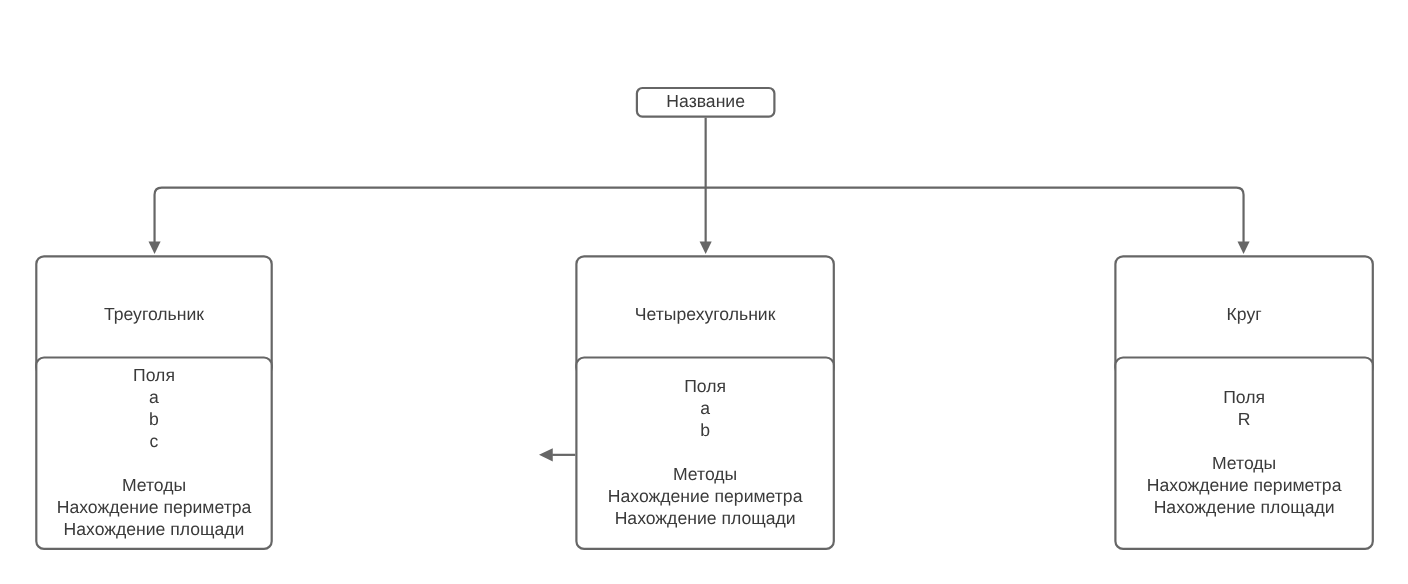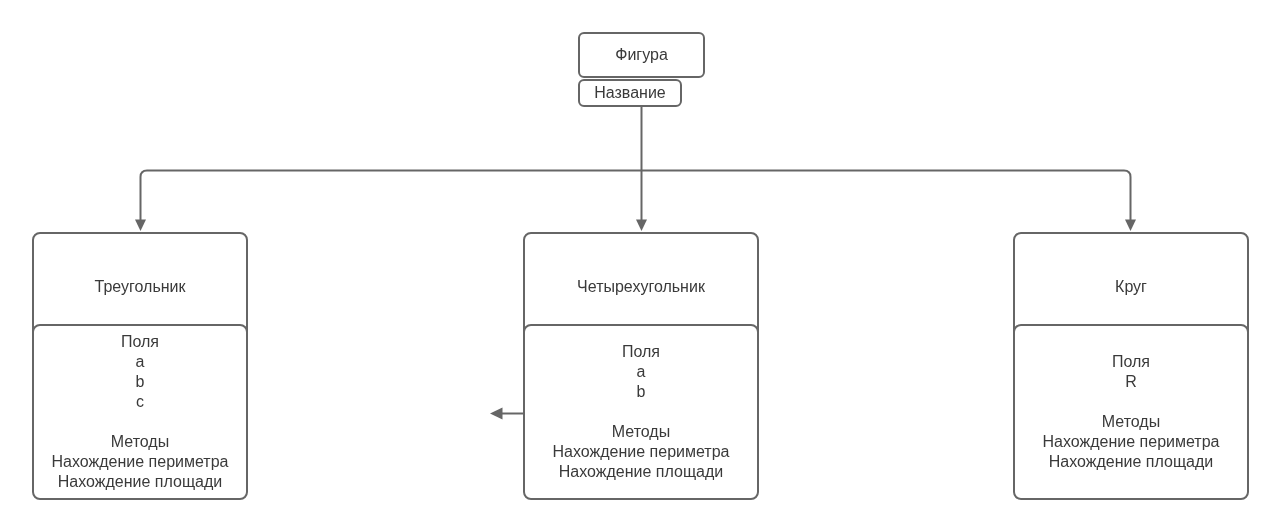--- a/index.html
+++ b/index.html
@@ -22,21 +22,21 @@
     border: 2px solid #666666;
     display: flex;
     align-items: center;
     justify-content: center;
     font-size: 16px;
     color: #3a3a3a;
     text-align: center;
   }
 
   .root-title  { left: 578px; top: 32px;  width: 127px; height: 46px; border-radius: 6px; }
-  .root-field  { left: 578px; top: 79px;  width: 104px; height: 28px; border-radius: 6px; }
+  .root-field  { left: 578px; top: 79px;  width: 127px; height: 28px; border-radius: 6px; }
 
   .class-node { position: absolute; top: 232px; height: 268px; }
   .class-node.n-left   { left: 32px;   width: 216px; }
   .class-node.n-mid    { left: 523px;  width: 236px; text-decoration: underline; }
   .class-node.n-right  { left: 1013px; width: 236px; }
 
   .class-title {
     position: absolute; top: 0; left: 0; right: 0; height: 110px;
     background: #ffffff; border: 2px solid #666666; border-radius: 8px;
     display: flex; align-items: center; justify-content: center;
@@ -63,23 +63,20 @@
     <path d="M641.5 170.5 L147 170.5 Q140.5 170.5 140.5 177 L140.5 221" stroke="#666666" stroke-width="2" fill="none"></path>
     <polygon points="140.5,231 135,219.5 146,219.5" fill="#666666"></polygon>
 
     <path d="M641.5 170.5 L1124 170.5 Q1130.5 170.5 1130.5 177 L1130.5 221" stroke="#666666" stroke-width="2" fill="none"></path>
     <polygon points="1130.5,231 1125,219.5 1136,219.5" fill="#666666"></polygon>
 
     <path d="M523 413.5 L502 413.5" stroke="#666666" stroke-width="2" fill="none"></path>
     <polygon points="490,413.5 502.5,407.5 502.5,419.5" fill="#666666"></polygon>
   </svg>
 
-  <div class="box root-title">
-    <span>Фигура</span>
-  </div>
   <div class="box root-field">
     <span>Название</span>
   </div>
 
   <div class="class-node n-left">
     <div class="class-title">
       <span>Треугольник</span>
     </div>
     <div class="class-fields">
       <div class="fline">Поля</div>

